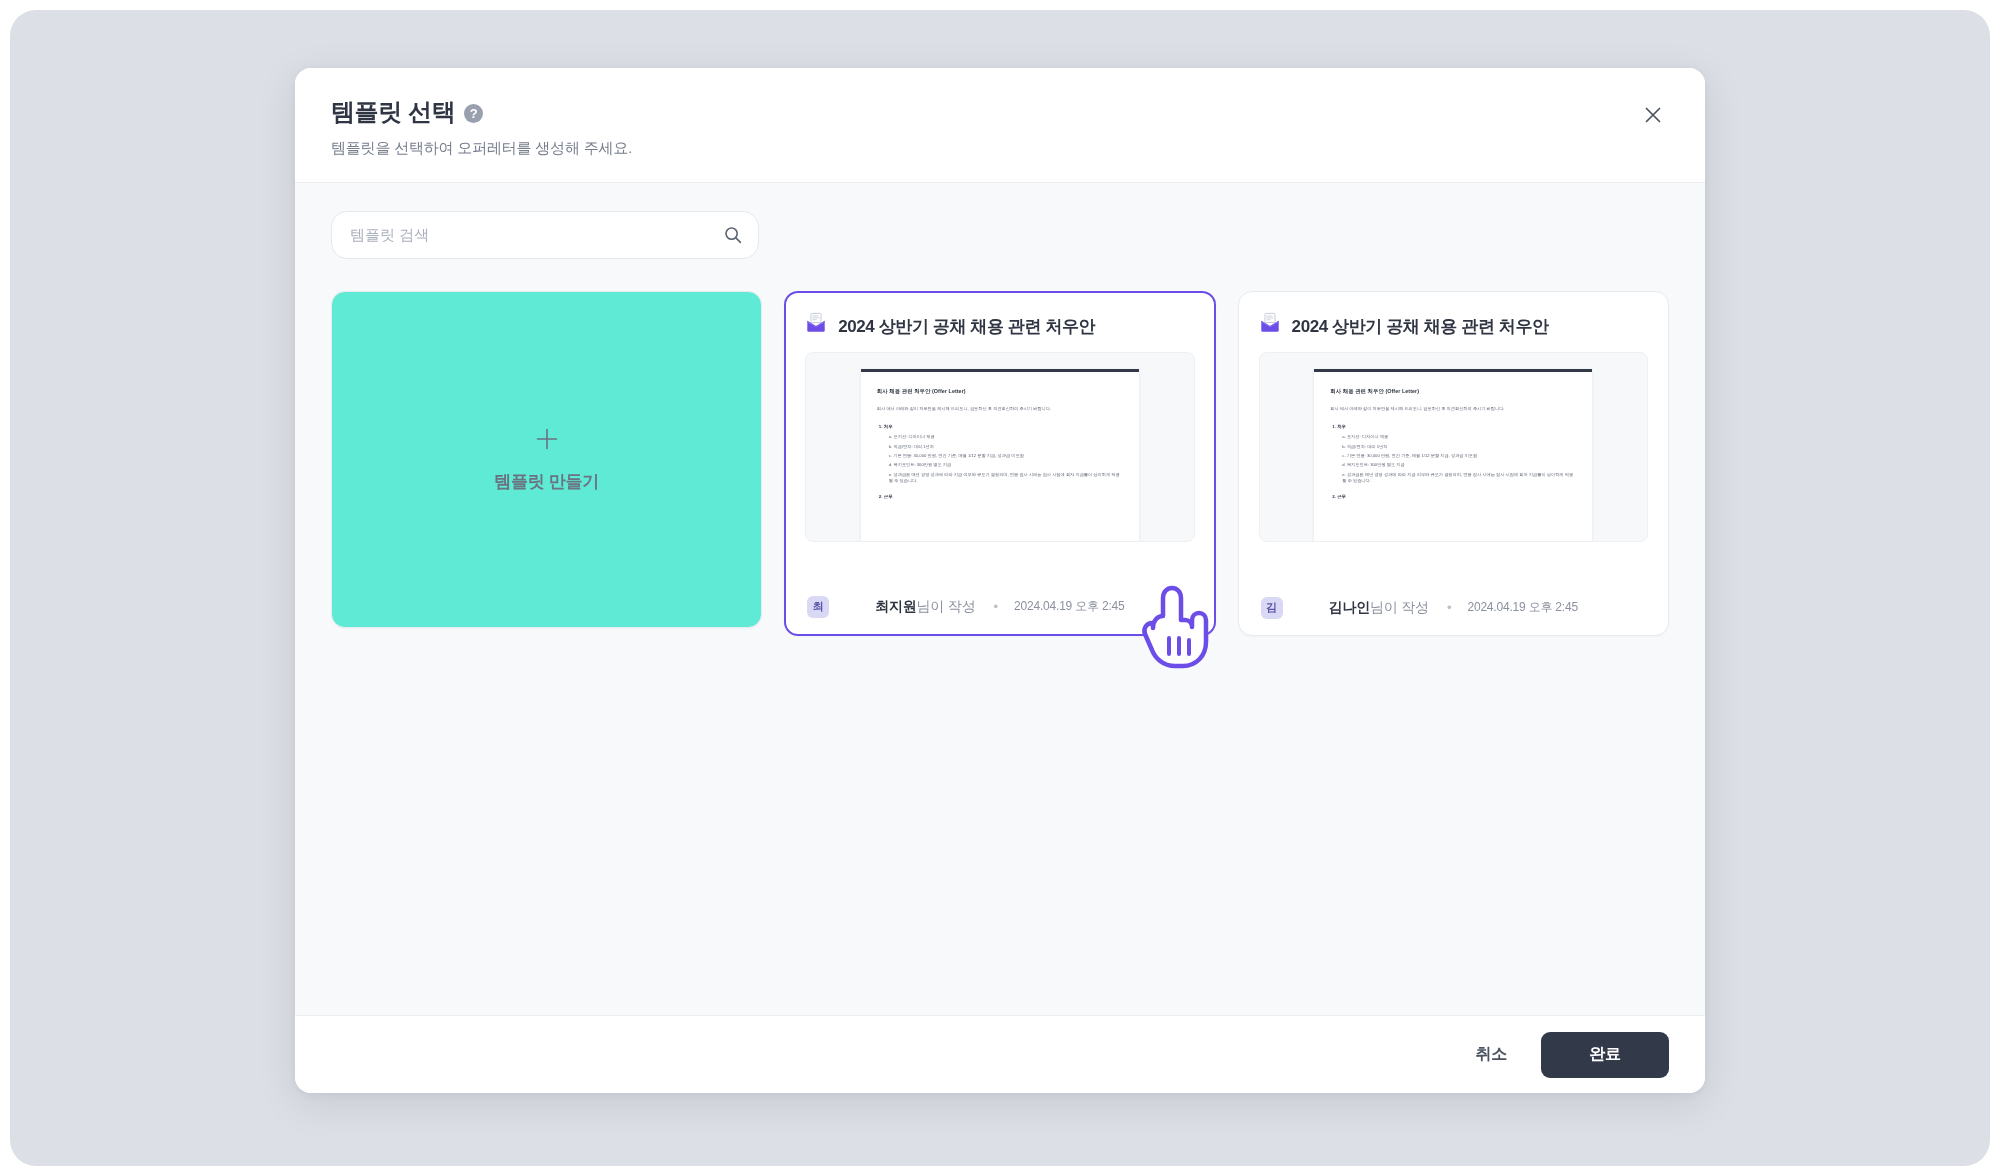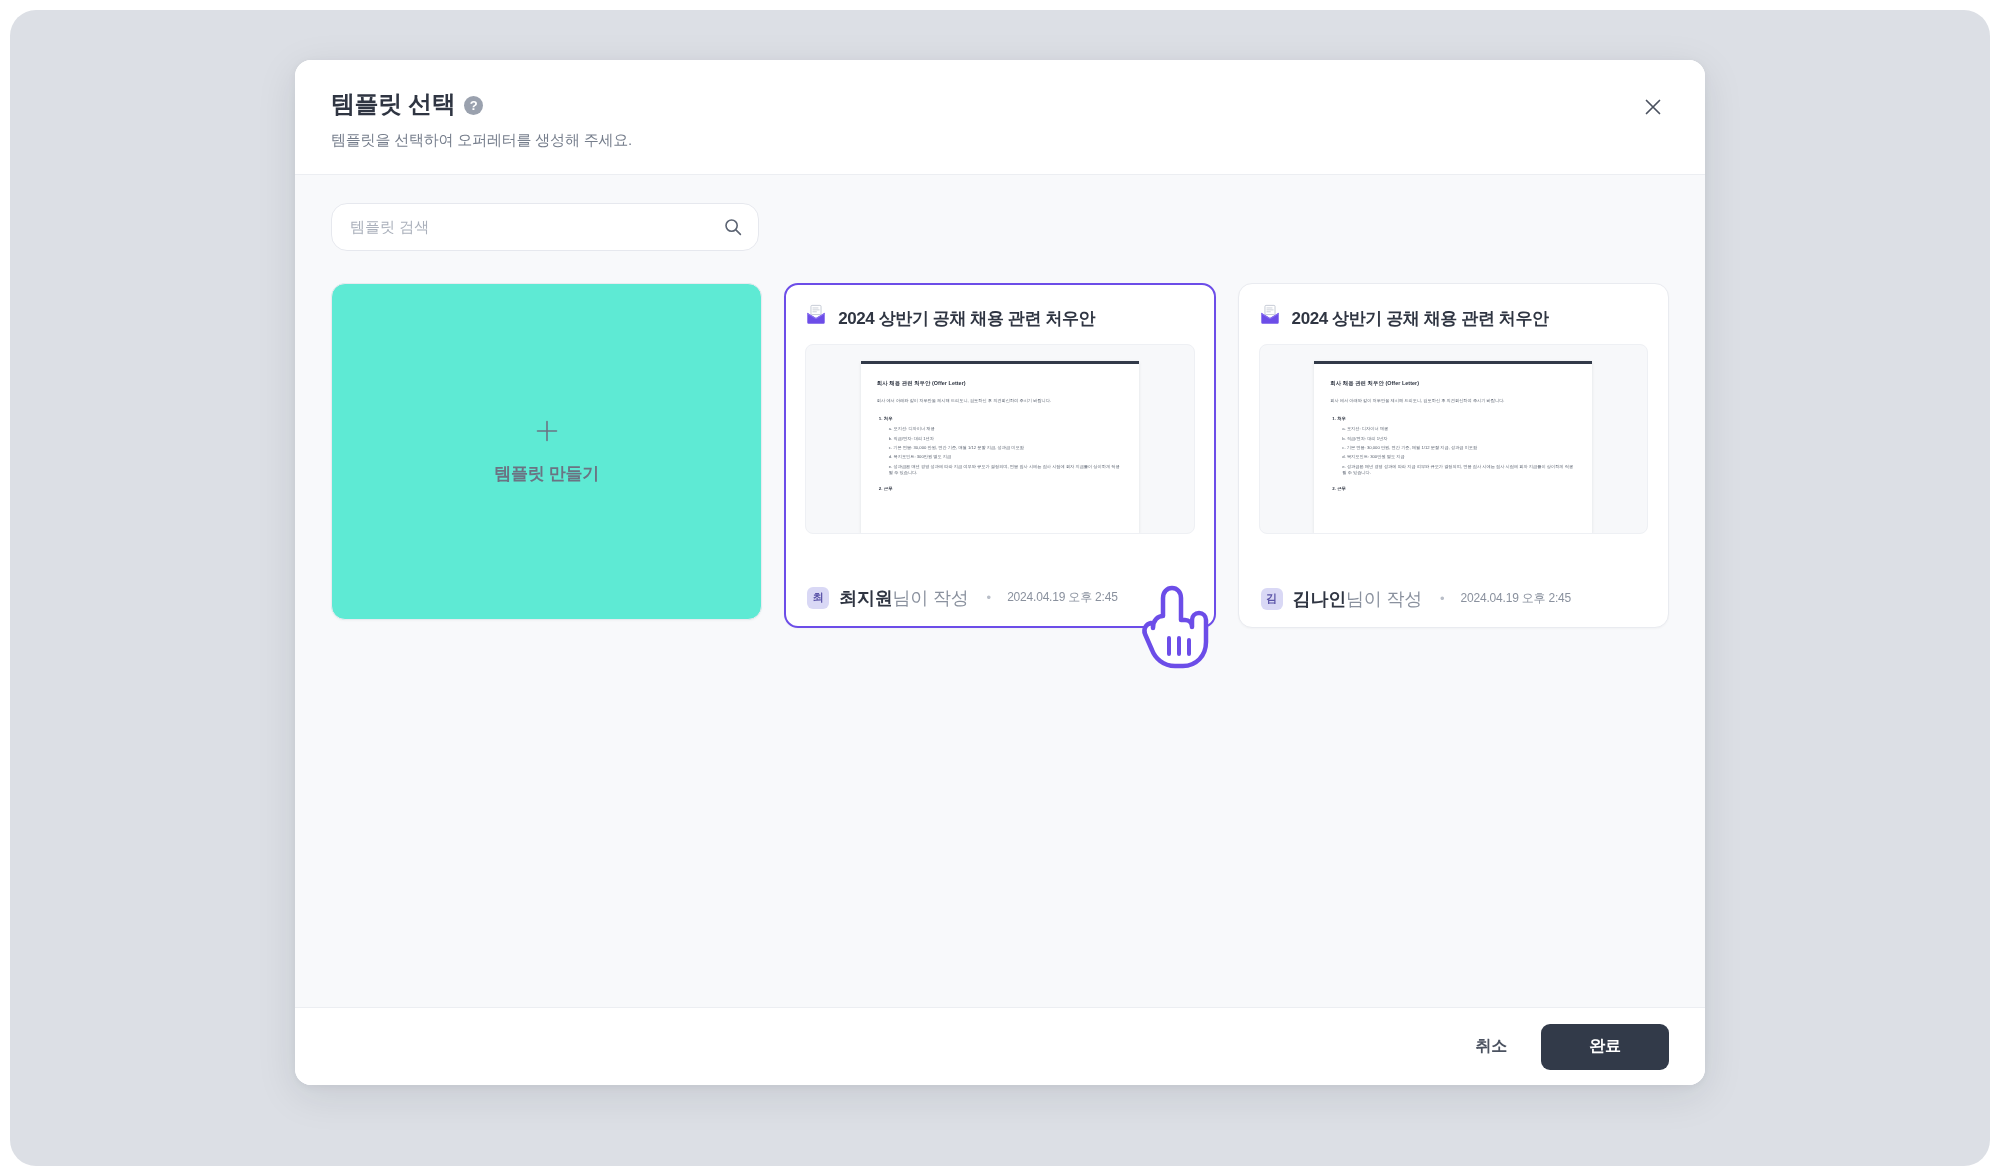--- a/index.html
+++ b/index.html
@@ -27,21 +27,21 @@
     width: 1980px;
     height: 1156px;
     background: #dcdfe5;
     border-radius: 26px;
   }
 
   
   #modal {
     position: absolute;
     left: 295px;
-    top: 60px;
+    top: 68px;
     width: 1410px;
     height: 1025px;
     background: #ffffff;
     border-radius: 16px;
     box-shadow: 0 10px 40px rgba(23, 29, 41, 0.10), 0 2px 8px rgba(23,29,41,0.05);
     display: flex;
     flex-direction: column;
     overflow: hidden;
   }
 
@@ -270,24 +270,25 @@
     background: #d9d8f5;
     color: #5b54a8;
     font-size: 11px;
     font-weight: 700;
     display: flex;
     align-items: center;
     justify-content: center;
     flex: 0 0 auto;
   }
   .author {
-    font-size: 18px;
+    font-size: 14px;
     color: #8a919e;
     letter-spacing: -0.2px;
     white-space: nowrap;
+    margin-left: 36px;
   }
   .author b { color: #2f3542; font-weight: 700; }
   .meta-dot {
     color: #b9bec8;
     font-size: 13px;
     margin: 0 6px 0 8px;
   }
   .meta-date {
     font-size: 12px;
     color: #8a919e;

